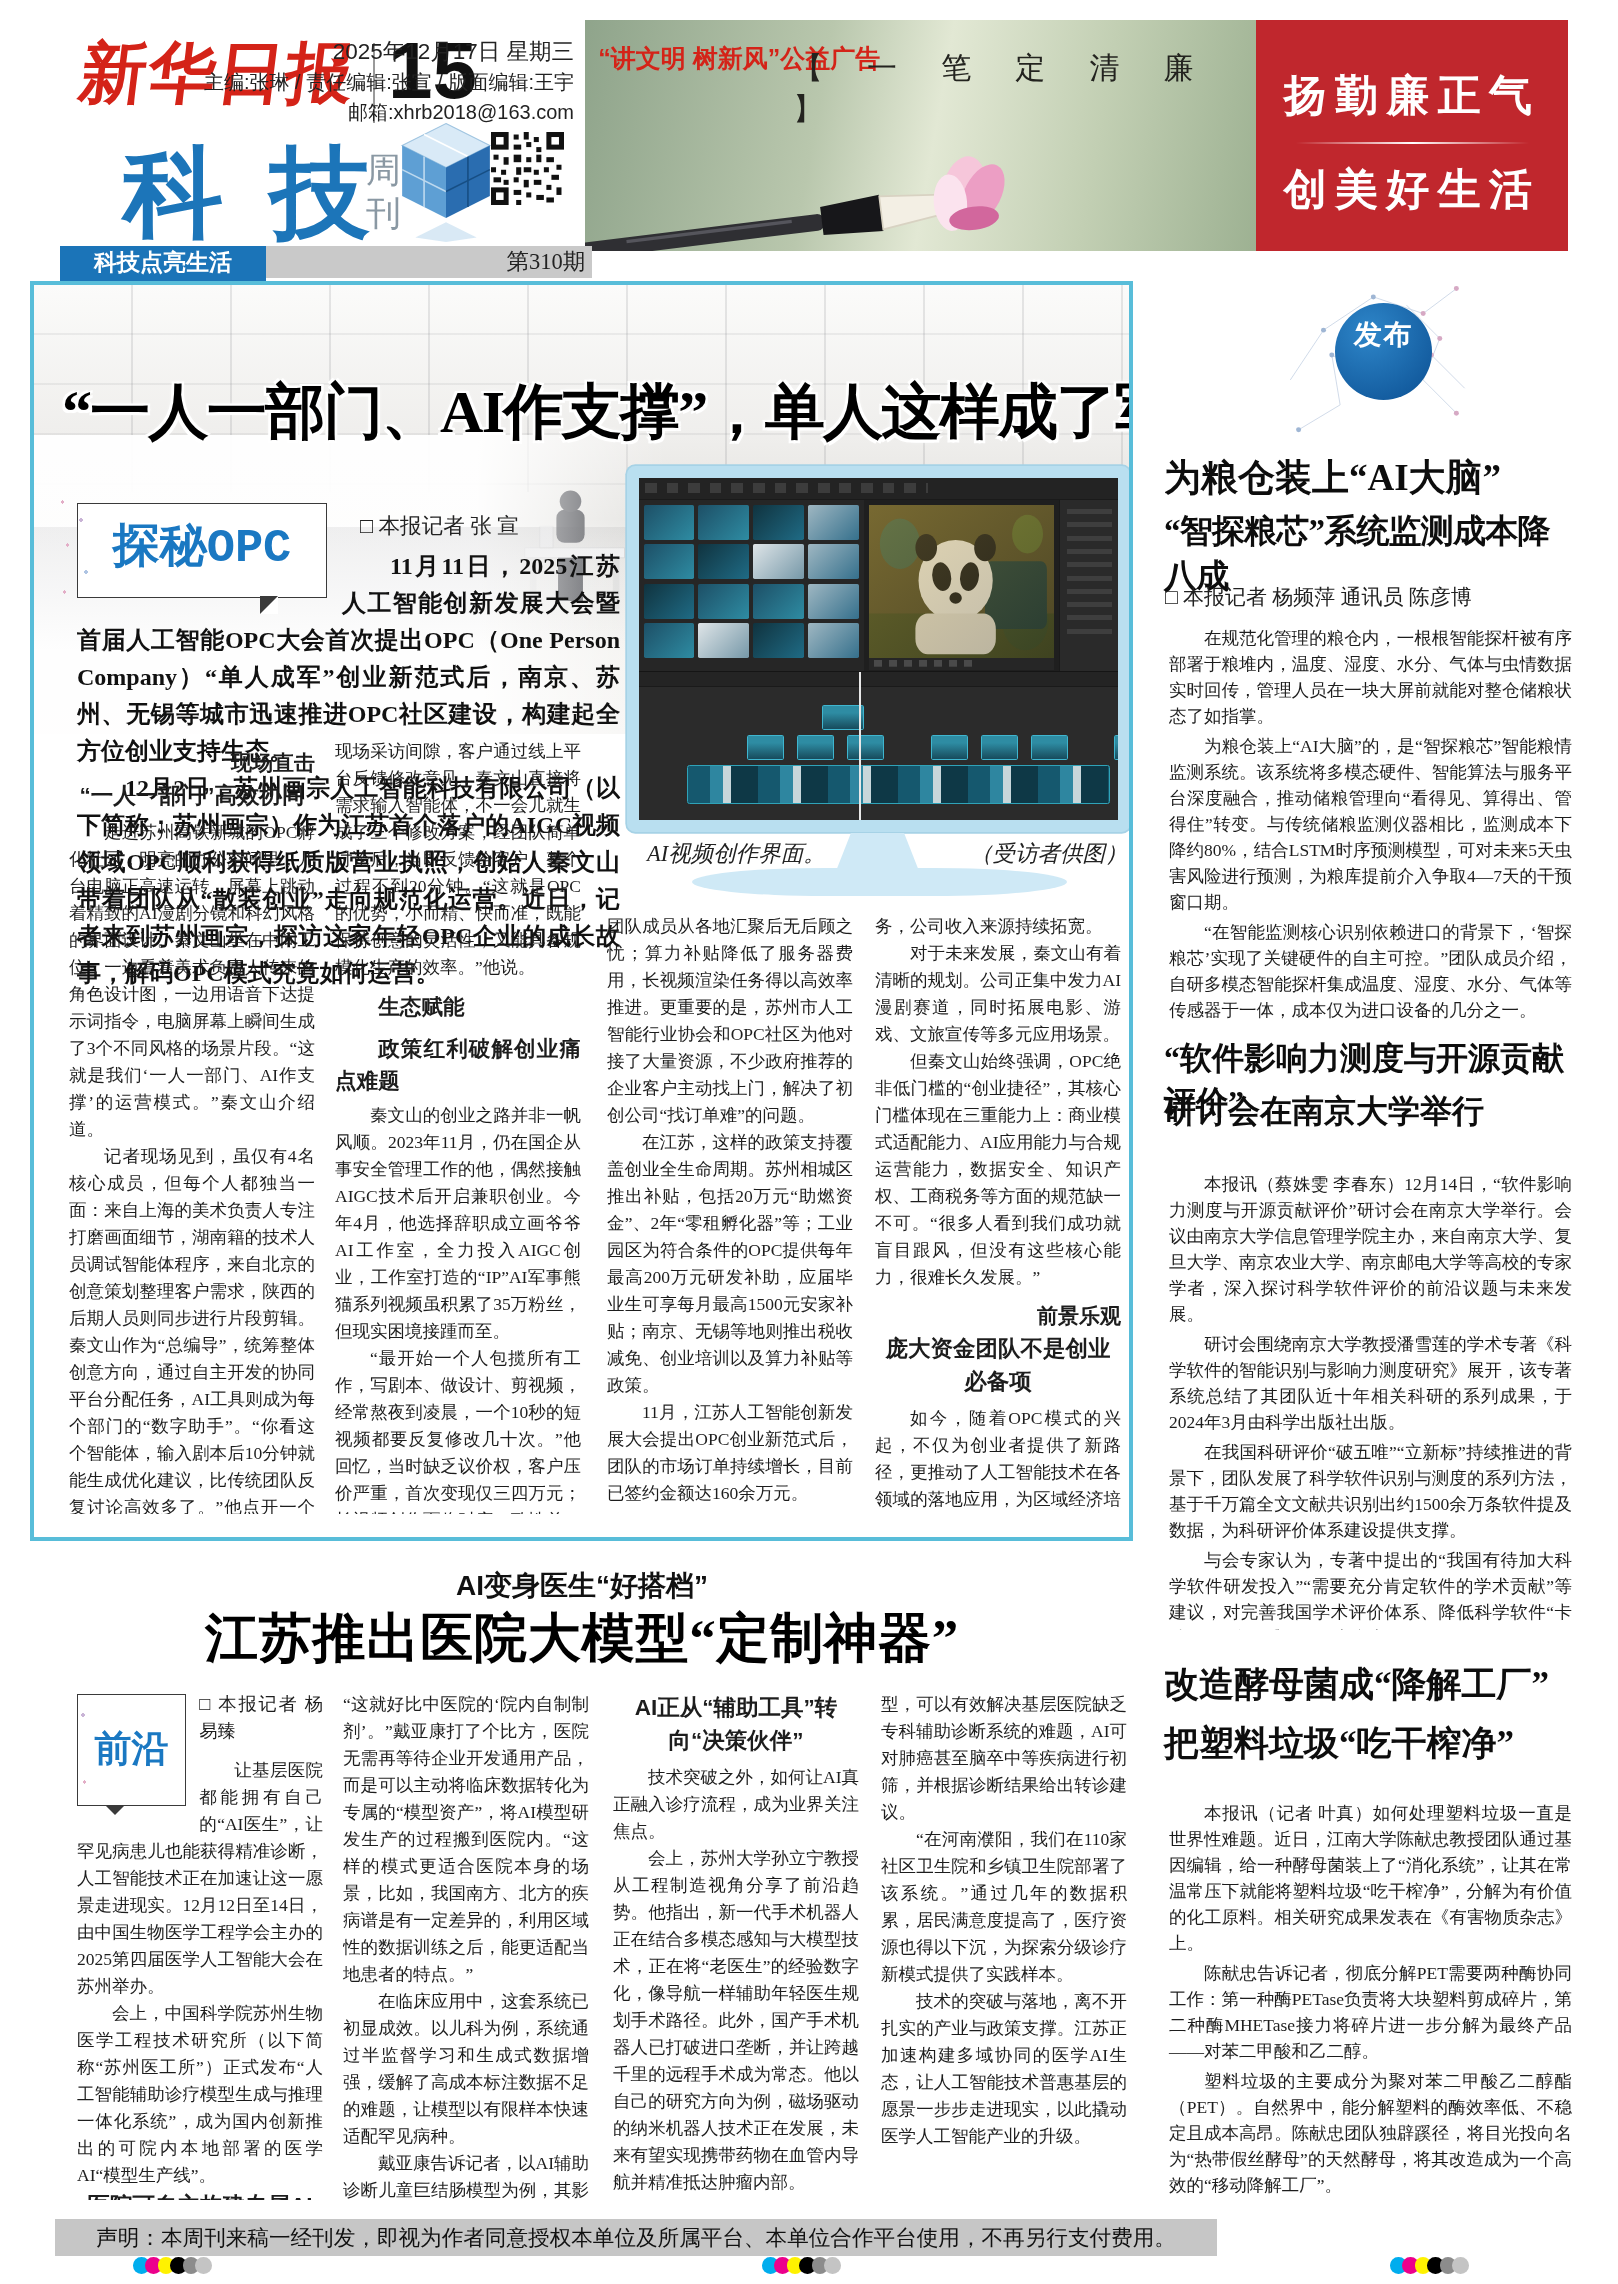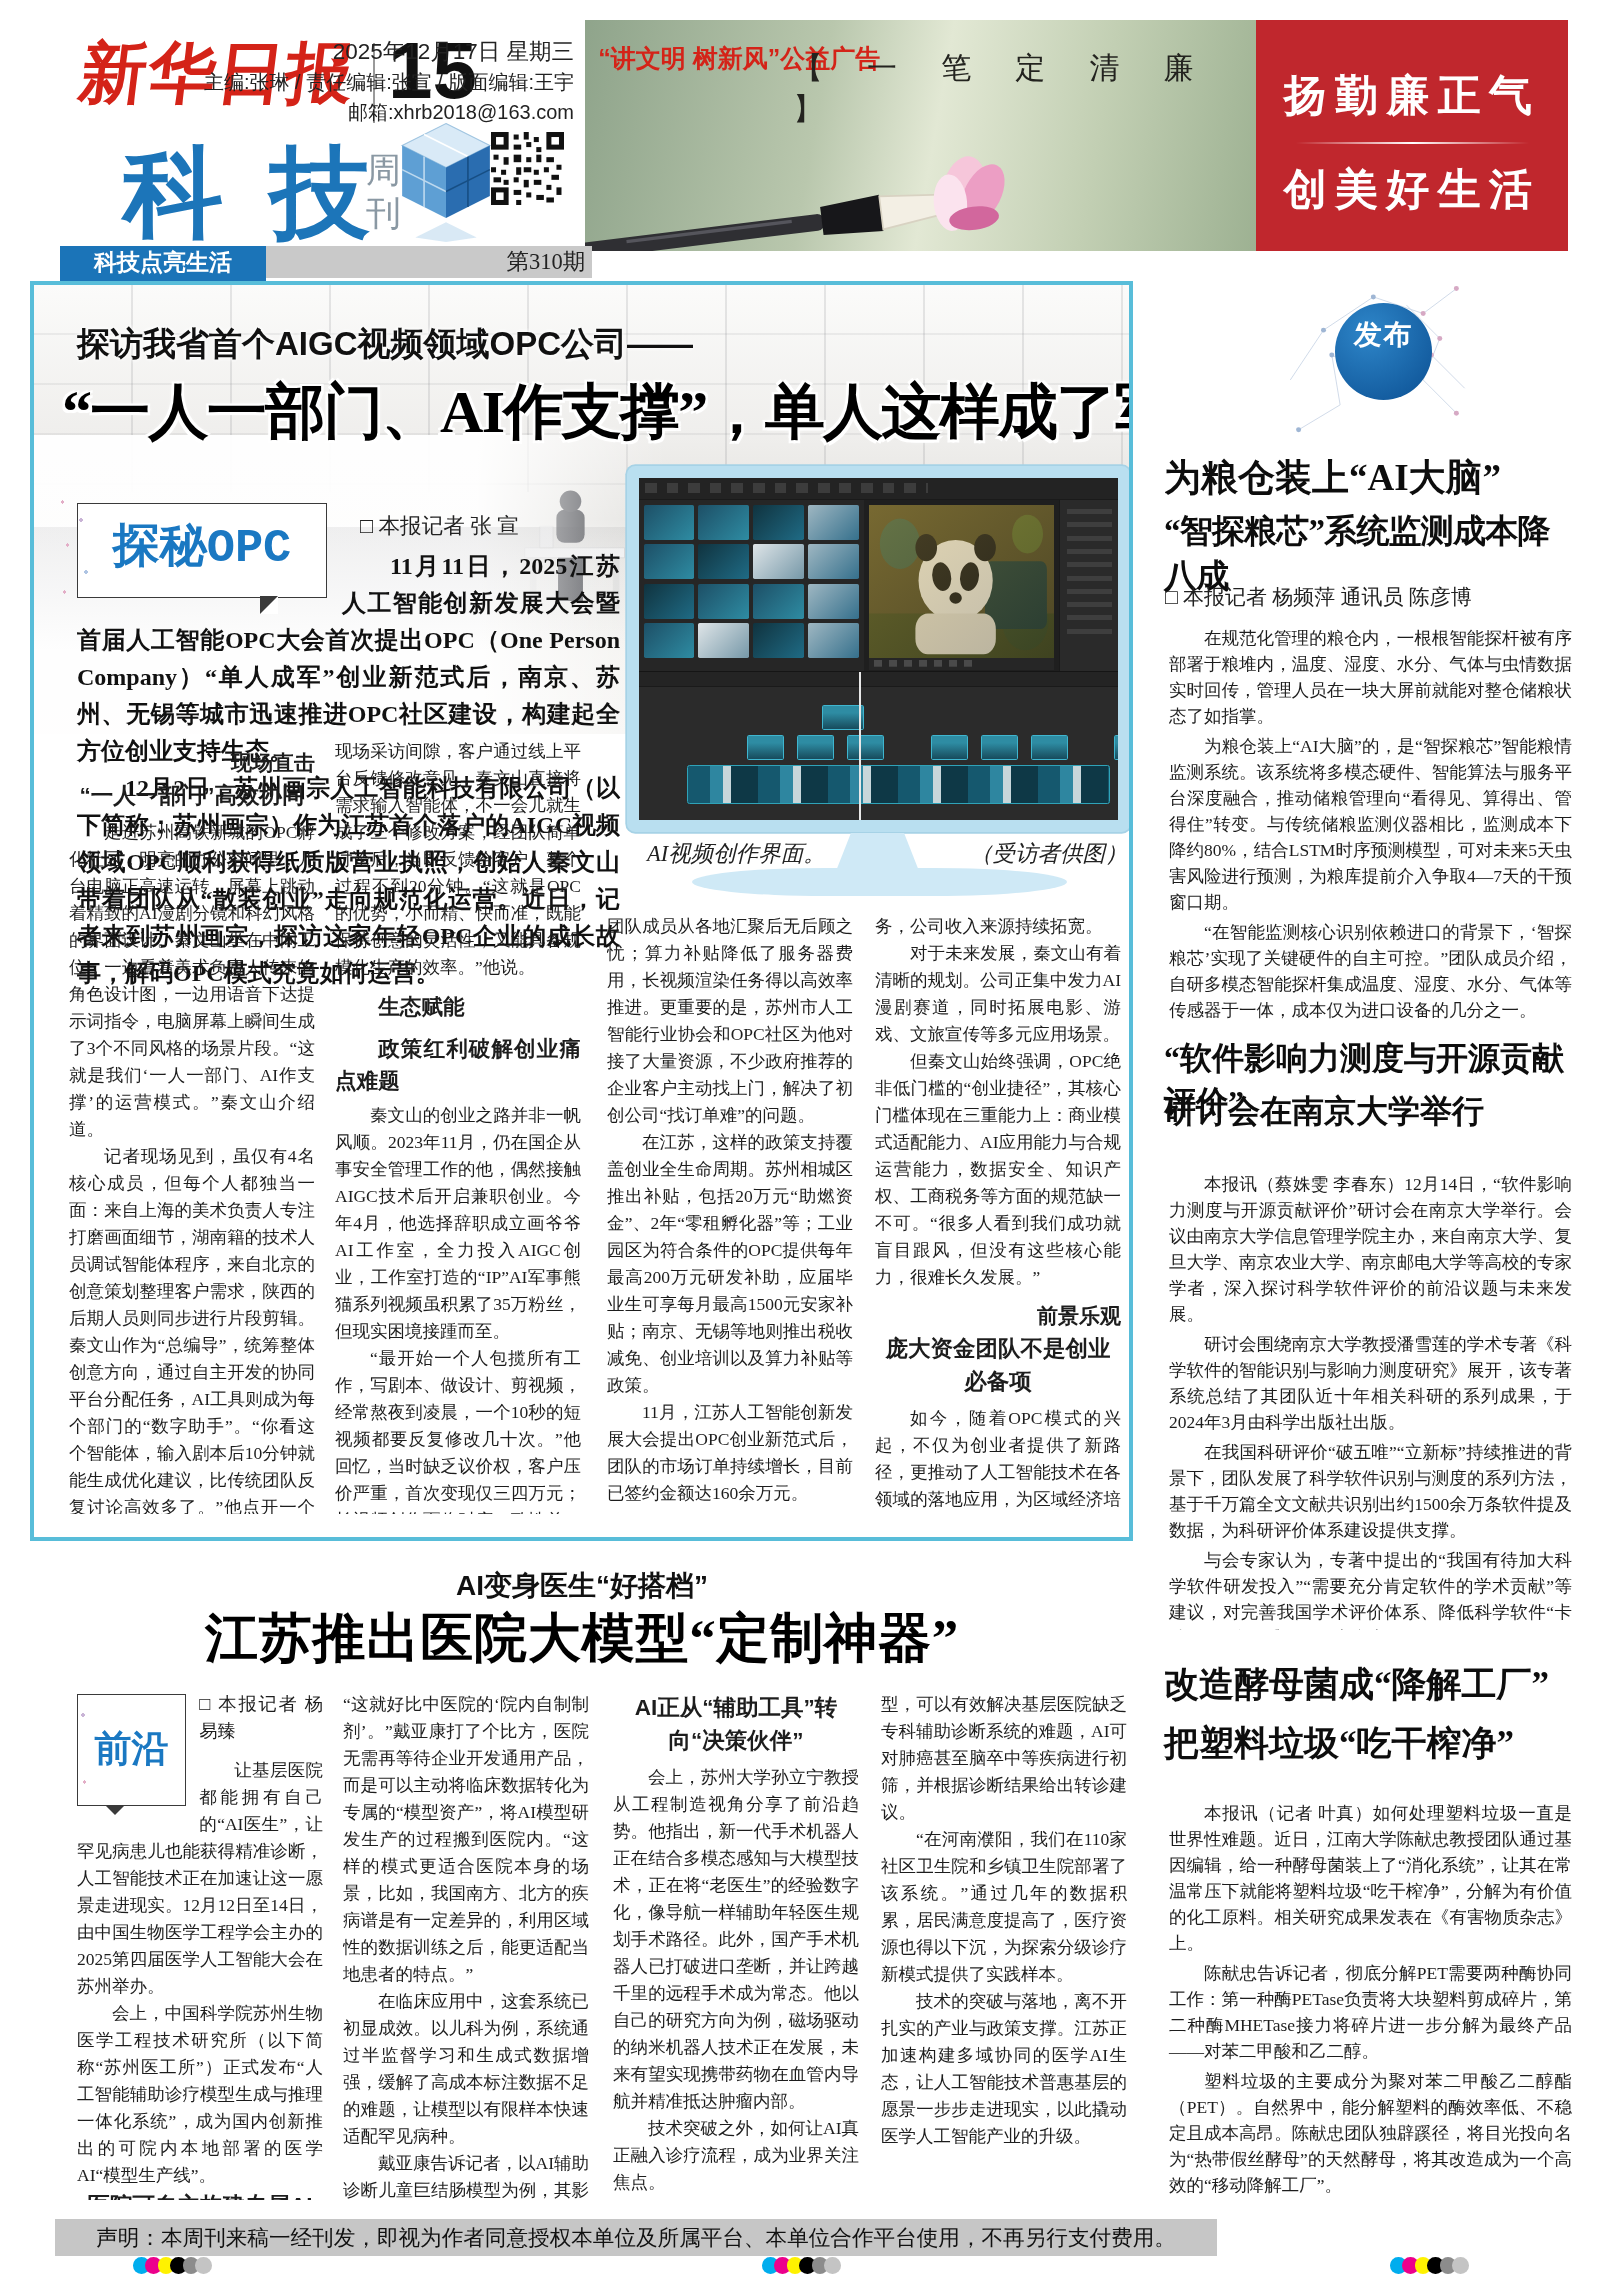--- a/index.html
+++ b/index.html
@@ -286,21 +286,20 @@
       <rect x="100" y="98" width="30" height="52" fill="#2c2e34"></rect>
       <rect x="78" y="60" width="16" height="26" fill="#f2f2f2" stroke="#cfcfcf"></rect>
       <rect x="182" y="62" width="26" height="50" fill="#e9e9e7" stroke="#cfcfcf"></rect>
       <rect x="184" y="68" width="22" height="8" fill="#c9c9c7"></rect>
         <rect x="184" y="82" width="22" height="8" fill="#c9c9c7"></rect>
         <rect x="184" y="96" width="22" height="8" fill="#c9c9c7"></rect>
     </svg>
     <div class="photo-fade"></div>
   </div>
 
-  <div class="kicker">探访我省首个AIGC视频领域OPC公司——</div>
   <div class="headline serif">“一人一部门、AI作支撑”，单人这样成了军</div>
 
   <div class="tag-box">探秘OPC</div>
   <div class="m-byline">□ 本报记者 张 宣</div>
 
   <div class="intro">
     <div class="intro-spacer"></div>
   <p class="intro-p">11月11日，2025江苏人工智能创新发展大会暨首届人工智能OPC大会首次提出OPC（One Person Company）“单人成军”创业新范式后，南京、苏州、无锡等城市迅速推进OPC社区建设，构建起全方位创业支持生态。</p>
       <p class="intro-p">12月2日，苏州画宗人工智能科技有限公司（以下简称：苏州画宗）作为江苏首个落户的AIGC视频领域OPC顺利获得纸质版营业执照，创始人秦文山带着团队从“散装创业”走向规范化运营。近日，记者来到苏州画宗，探访这家年轻OPC企业的成长故事，解码OPC模式究竟如何运营。</p>
     </div>
@@ -468,22 +467,22 @@
   <div class="front-box">前沿</div>
   <span><div class="blk-by">□ 本报记者 杨易臻</div><div class="blk-p">让基层医院都能拥有自己的“AI医生”，让罕见病患儿也能获得精准诊断，人工智能技术正在加速让这一愿景走进现实。12月12日至14日，由中国生物医学工程学会主办的2025第四届医学人工智能大会在苏州举办。</div><div class="blk-p">会上，中国科学院苏州生物医学工程技术研究所（以下简称“苏州医工所”）正式发布“人工智能辅助诊疗模型生成与推理一体化系统”，成为国内创新推出的可院内本地部署的医学AI“模型生产线”。</div><div class="blk-hc">医院可自主构建专属AI模型</div></span>
 </div>
 <div class="hcol hc2">
     <div class="blk-pc">“这就好比中医院的‘院内自制制剂’。”戴亚康打了个比方，医院无需再等待企业开发通用产品，而是可以主动将临床数据转化为专属的“模型资产”，将AI模型研发生产的过程搬到医院内。“这样的模式更适合医院本身的场景，比如，我国南方、北方的疾病谱是有一定差异的，利用区域性的数据训练之后，能更适配当地患者的特点。”</div>
     <div class="blk-p">在临床应用中，这套系统已初显成效。以儿科为例，系统通过半监督学习和生成式数据增强，缓解了高成本标注数据不足的难题，让模型以有限样本快速适配罕见病种。</div>
     <div class="blk-p">戴亚康告诉记者，以AI辅助诊断儿童巨结肠模型为例，其影像学、形态学判读可将自己的评价作为参考提供给医生，诊断的准确率由70%提升至87%。</div>
   </div>
 <div class="hcol hc3">
     <div class="blk-hc">AI正从“辅助工具”转向“决策伙伴”</div>
+    <div class="blk-p">技术突破之外，如何让AI真正融入诊疗流程，成为业界关注焦点。</div>
     <div class="blk-p">会上，苏州大学孙立宁教授从工程制造视角分享了前沿趋势。他指出，新一代手术机器人正在结合多模态感知与大模型技术，正在将“老医生”的经验数字化，像导航一样辅助年轻医生规划手术路径。此外，国产手术机器人已打破进口垄断，并让跨越千里的远程手术成为常态。他以自己的研究方向为例，磁场驱动的纳米机器人技术正在发展，未来有望实现携带药物在血管内导航并精准抵达肿瘤内部。</div>
-    <div class="blk-p">技术突破之外，如何让AI真正融入诊疗流程，成为业界关注焦点。</div>
     <div class="blk-p">“我们的医学人工智能研究不能仅仅停留在算法优化或模型构建上，以发论文为目的，而必须紧密贴合临床实际需求。”</div>
   </div>
 <div class="hcol hc4">
     <div class="blk-pc">型，可以有效解决基层医院缺乏专科辅助诊断系统的难题，AI可对肺癌甚至脑卒中等疾病进行初筛，并根据诊断结果给出转诊建议。</div>
     <div class="blk-p">“在河南濮阳，我们在110家社区卫生院和乡镇卫生院部署了该系统。”通过几年的数据积累，居民满意度提高了，医疗资源也得以下沉，为探索分级诊疗新模式提供了实践样本。</div>
     <div class="blk-p">技术的突破与落地，离不开扎实的产业与政策支撑。江苏正加速构建多域协同的医学AI生态，让人工智能技术普惠基层的愿景一步步走进现实，以此撬动医学人工智能产业的升级。</div>
   </div>
 
 <div class="abs footer-bar">声明：本周刊来稿一经刊发，即视为作者同意授权本单位及所属平台、本单位合作平台使用，不再另行支付费用。</div>
 <div class="cmyk" style="left:133px;">

